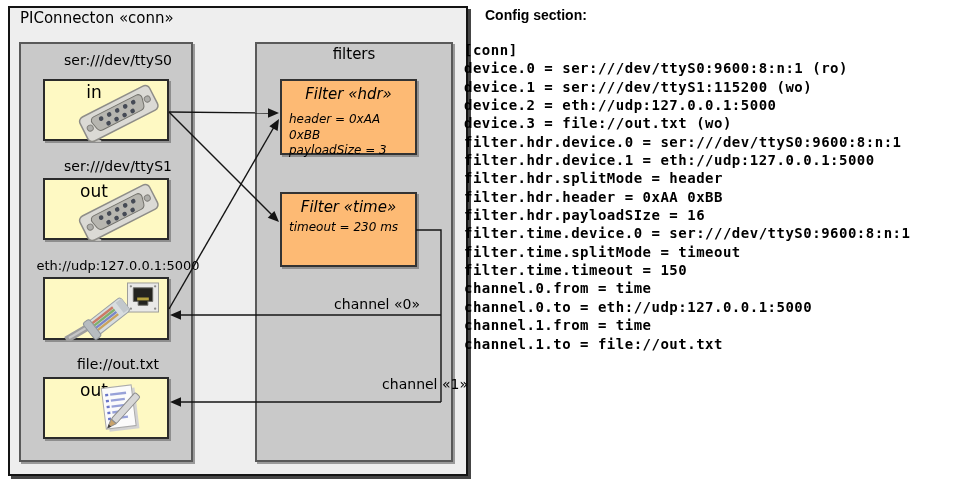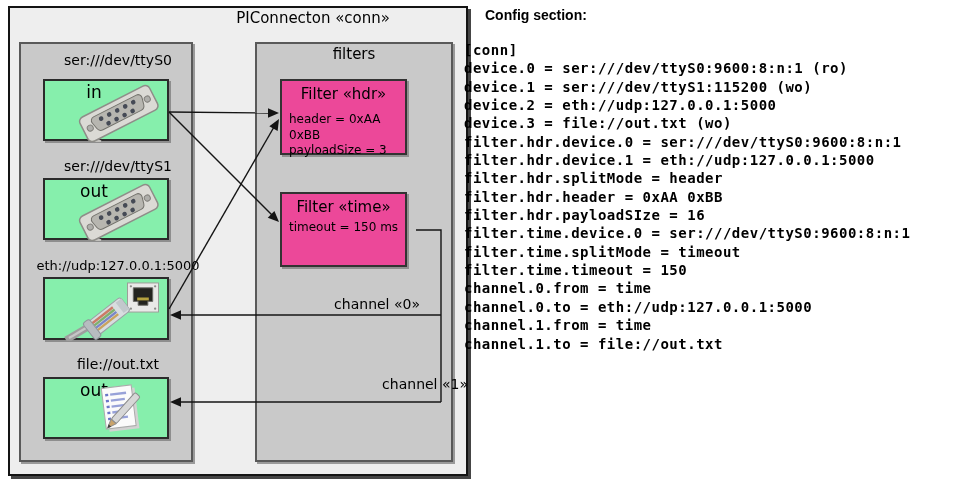--- a/index.html
+++ b/index.html
@@ -15,59 +15,60 @@
   .abs { position: absolute; }
 
   
   .outer {
     left: 8px; top: 6px; width: 460px; height: 470px;
     background: #eeeeee;
     border: 2px solid #141414;
     box-shadow: 3px 3px 0 #454545;
   }
   .outer-title {
-    left: 8px; top: 9px; width: 382px;
-    text-align: right; font-size: 15px; line-height: 18px;
+    left: 20px; top: 9px; width: 382px;
+    text-align: left; font-size: 15px; line-height: 18px;
   }
 
   
   .panel {
     background: #c9c9c9;
     border: 2px solid #595959;
     box-shadow: 2px 2px 0 #9a9a9a;
   }
   .panel-devices { left: 19px; top: 42px; width: 174px; height: 420px; }
   .panel-filters { left: 255px; top: 42px; width: 198px; height: 420px; }
   .filters-title { left: 255px; top: 45px; width: 198px; text-align: center; font-size: 15px; }
 
   
   .dev-label {
     left: 31px; width: 174px; text-align: center;
     font-size: 14px; line-height: 17px; white-space: nowrap;
   }
   .dev-label.small { font-size: 13px; }
   .dev-box {
     left: 43px; width: 126px; height: 62px;
-    background: #86efac;
+    background: #fef9c3;
     border: 2px solid #2b2b2b;
     box-shadow: 2px 2px 0 #8e8e8e;
   }
   .dir {
     position: absolute; top: 1px; left: 0; width: 100%;
     text-align: center; font-size: 17px; line-height: 20px;
   }
   .dir.shift { padding-right: 24px; }
   .dir.left { text-align: left; padding-left: 5px; padding-right: 0; }
 
   
   .filter-box {
-    left: 280px; width: 127px;
-    background: #ec4899;
+    left: 280px; width: 137px;
+    background: #fdba74;
     border: 2px solid #333333;
     box-shadow: 2px 2px 0 #909090;
+    font-style: italic;
   }
   .filter-hdr { top: 79px; height: 76px; }
   .filter-time { top: 192px; height: 75px; }
   .filter-title {
     position: absolute; top: 4px; left: 0; width: 100%;
     text-align: center; font-size: 15px; line-height: 19px;
   }
   .filter-attrs {
     position: absolute; left: 7px; right: 2px;
     font-size: 12px; line-height: 15.5px; white-space: pre-line;
@@ -213,21 +214,21 @@
   </div>
 
   <div class="abs filter-box filter-hdr">
     <div class="filter-title">Filter «hdr»</div>
     <div class="filter-attrs">header = 0xAA 0xBB
 payloadSize = 3</div>
   </div>
 
   <div class="abs filter-box filter-time">
     <div class="filter-title">Filter «time»</div>
-    <div class="filter-attrs">timeout = 150 ms</div>
+    <div class="filter-attrs">timeout = 230 ms</div>
   </div>
 
   <div class="abs chan-label chan-0">channel «0»</div>
   <div class="abs chan-label chan-1">channel «1»</div>
 
   <svg class="abs wires" width="964" height="484" viewBox="0 0 964 484">
     <g stroke="#141414" stroke-width="1.4" fill="none">
       <line x1="169" y1="112" x2="271" y2="113"></line>
       <line x1="169" y1="112" x2="273" y2="216"></line>
       <line x1="169" y1="309" x2="274" y2="127"></line>

